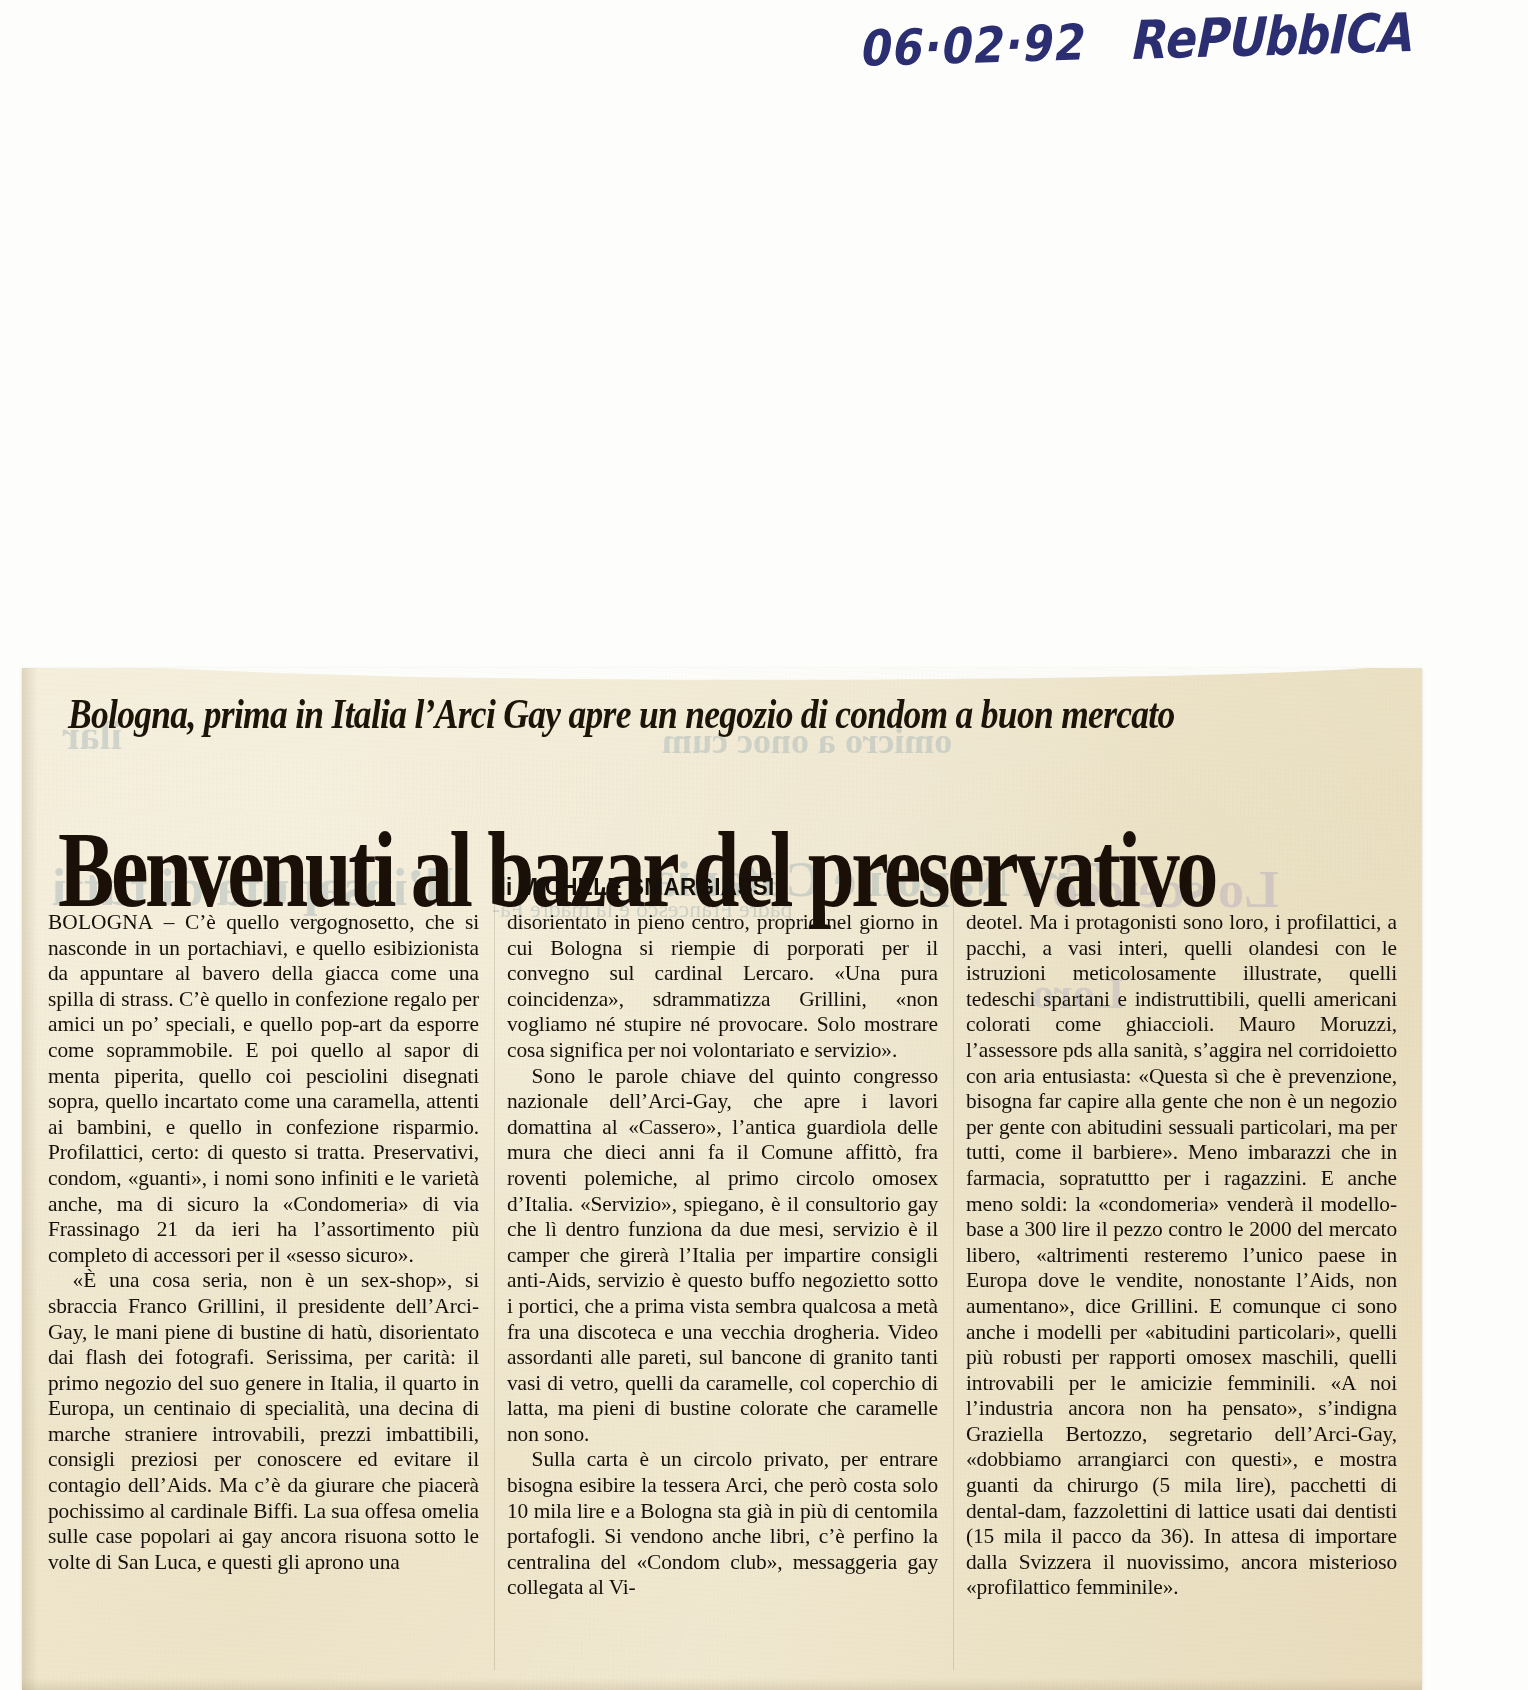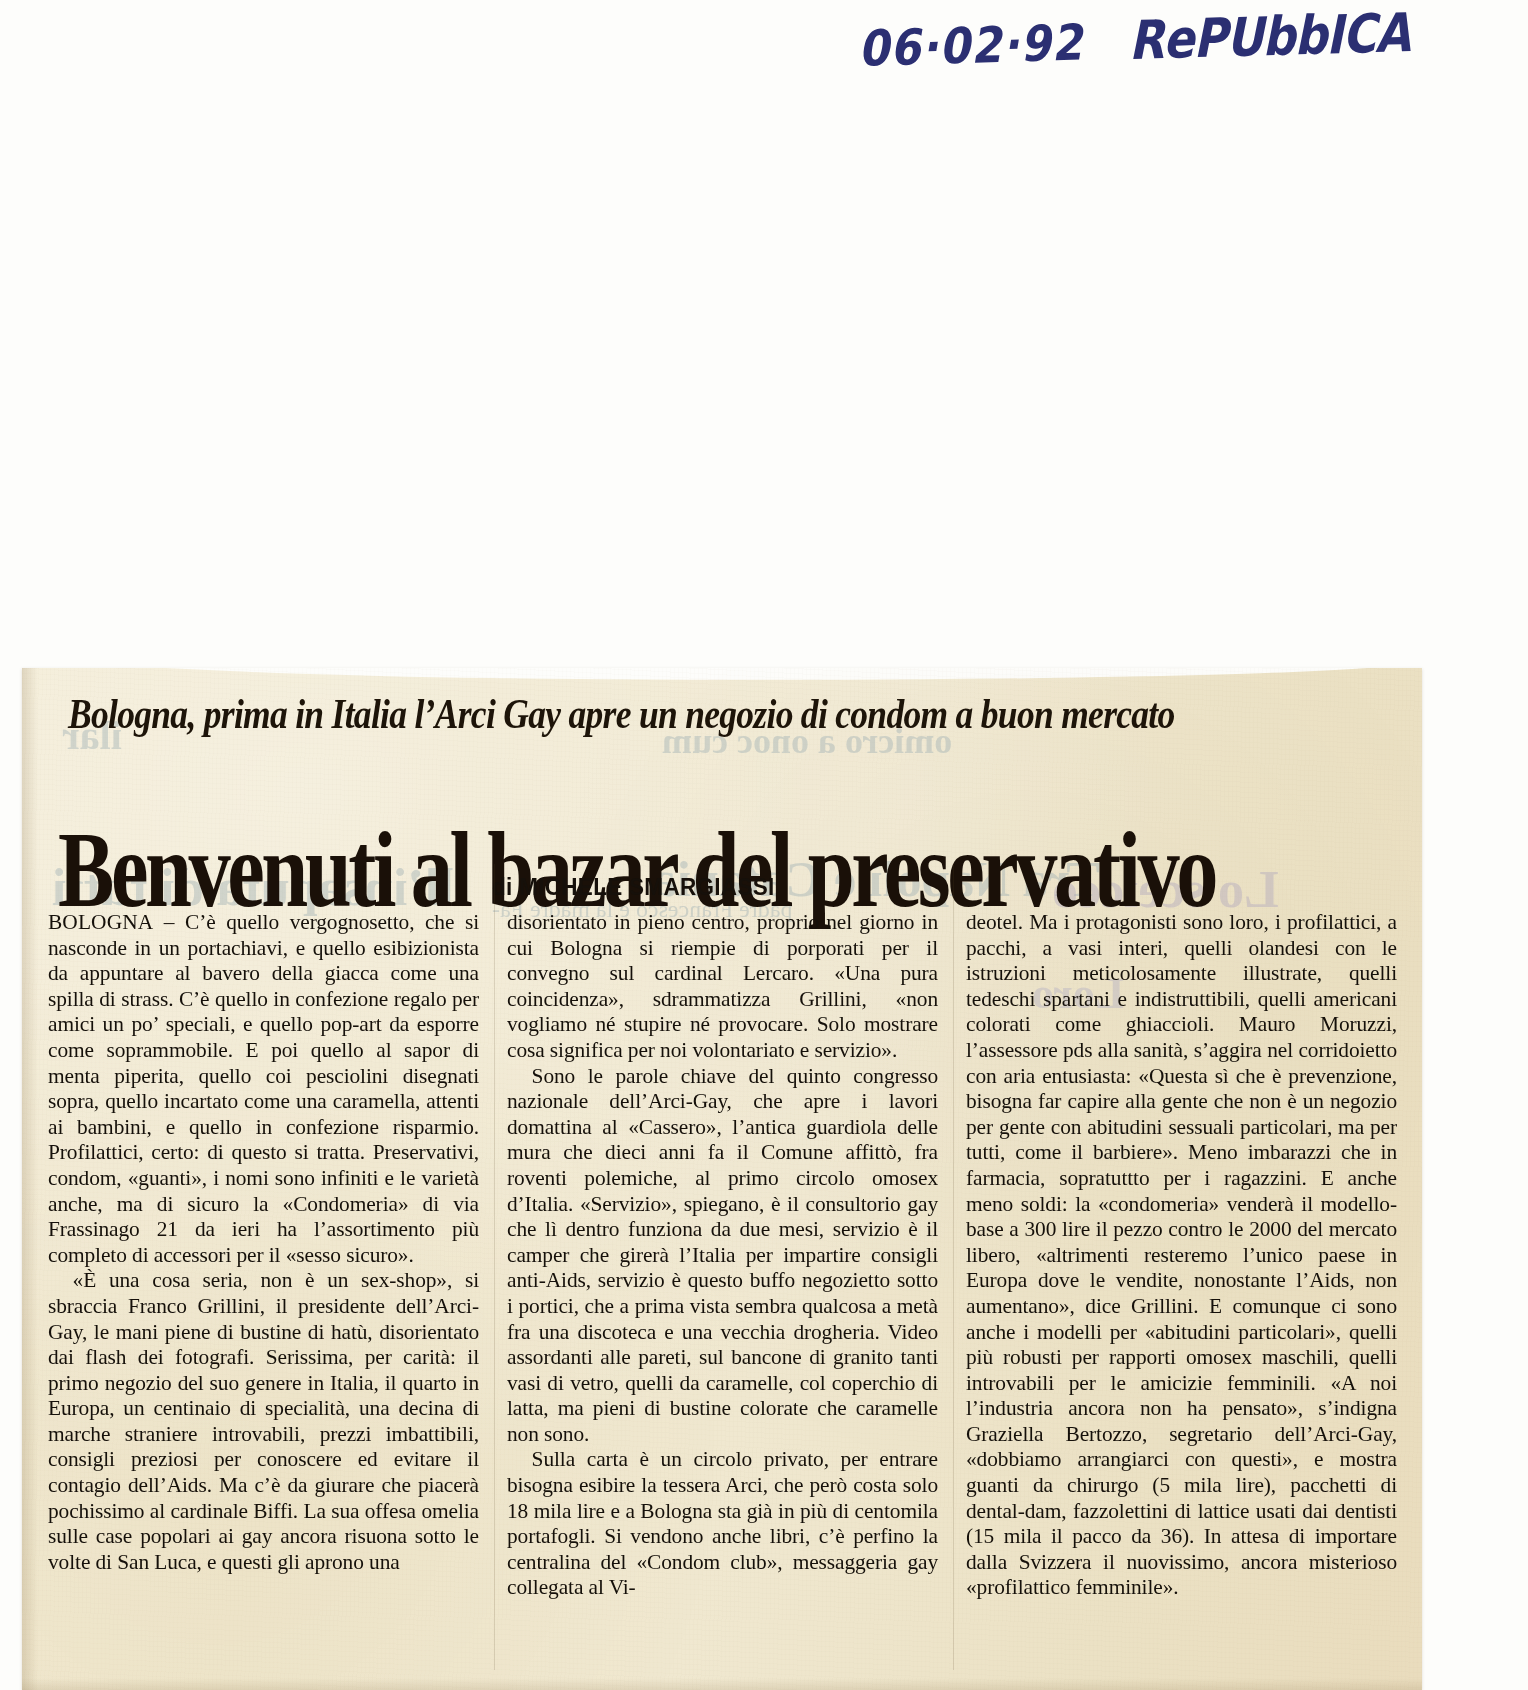--- a/index.html
+++ b/index.html
@@ -246,21 +246,21 @@
   <div class="col-rule" id="rule-2"></div>
 
   <div id="columns">
     <div class="column">
         <p class="lead"><span class="dateline">BOLOGNA</span> – C’è quello vergognosetto, che si nasconde in un portachiavi, e quello esibizionista da appuntare al bavero della giacca come una spilla di strass. C’è quello in confezione regalo per amici un po’ speciali, e quello pop-art da esporre come soprammobile. E poi quello al sapor di menta piperita, quello coi pesciolini disegnati sopra, quello incartato come una caramella, attenti ai bambini, e quello in confezione risparmio. Profilattici, certo: di questo si tratta. Preservativi, <span class="it">condom</span>, «guanti», i nomi sono infiniti e le varietà anche, ma di sicuro la «Condomeria» di via Frassinago 21 da ieri ha l’assortimento più completo di accessori per il «sesso sicuro».</p>
         <p>«È una cosa seria, non è un <span class="it">sex-shop</span>», si sbraccia Franco Grillini, il presidente dell’Arci-Gay, le mani piene di bustine di <span class="it">hatù</span>, disorientato dai flash dei fotografi. Serissima, per carità: il primo negozio del suo genere in Italia, il quarto in Europa, un centinaio di specialità, una decina di marche straniere introvabili, prezzi imbattibili, consigli preziosi per conoscere ed evitare il contagio dell’Aids. Ma c’è da giurare che piacerà pochissimo al cardinale Biffi. La sua offesa omelia sulle case popolari ai gay ancora risuona sotto le volte di San Luca, e questi gli aprono una</p>
       </div>
     <div class="column">
         <p class="cont">disorientato in pieno centro, proprio nel giorno in cui Bologna si riempie di porporati per il convegno sul cardinal Lercaro. «Una pura coincidenza», sdrammatizza Grillini, «non vogliamo né stupire né provocare. Solo mostrare cosa significa per noi volontariato e servizio».</p>
         <p>Sono le parole chiave del quinto congresso nazionale dell’Arci-Gay, che apre i lavori domattina al «Cassero», l’antica guardiola delle mura che dieci anni fa il Comune affittò, fra roventi polemiche, al primo circolo omosex d’Italia. «Servizio», spiegano, è il consultorio gay che lì dentro funziona da due mesi, servizio è il camper che girerà l’Italia per impartire consigli anti-Aids, servizio è questo buffo negozietto sotto i portici, che a prima vista sembra qualcosa a metà fra una discoteca e una vecchia drogheria. Video assordanti alle pareti, sul bancone di granito tanti vasi di vetro, quelli da caramelle, col coperchio di latta, ma pieni di bustine colorate che caramelle non sono.</p>
-        <p>Sulla carta è un circolo privato, per entrare bisogna esibire la tessera Arci, che però costa solo 18 mila lire e a Bologna sta già in più di centomila portafogli. Si vendono anche libri, c’è perfino la centralina del «Condom club», messaggeria gay collegata al Vi-</p>
+        <p>Sulla carta è un circolo privato, per entrare bisogna esibire la tessera Arci, che però costa solo 10 mila lire e a Bologna sta già in più di centomila portafogli. Si vendono anche libri, c’è perfino la centralina del «Condom club», messaggeria gay collegata al Vi-</p>
       </div>
     <div class="column">
         <p class="cont">deotel. Ma i protagonisti sono loro, i profilattici, a pacchi, a vasi interi, quelli olandesi con le istruzioni meticolosamente illustrate, quelli tedeschi spartani e indistruttibili, quelli americani colorati come ghiaccioli. Mauro Moruzzi, l’assessore pds alla sanità, s’aggira nel corridoietto con aria entusiasta: «Questa sì che è prevenzione, bisogna far capire alla gente che non è un negozio per gente con abitudini sessuali particolari, ma per tutti, come il barbiere». Meno imbarazzi che in farmacia, sopratuttto per i ragazzini. E anche meno soldi: la «condomeria» venderà il modello-base a 300 lire il pezzo contro le 2000 del mercato libero, «altrimenti resteremo l’unico paese in Europa dove le vendite, nonostante l’Aids, non aumentano», dice Grillini. E comunque ci sono anche i modelli per «abitudini particolari», quelli più robusti per rapporti omosex maschili, quelli introvabili per le amicizie femminili. «A noi l’industria ancora non ha pensato», s’indigna Graziella Bertozzo, segretario dell’Arci-Gay, «dobbiamo arrangiarci con questi», e mostra guanti da chirurgo (5 mila lire), pacchetti di <span class="it">dental-dam</span>, fazzolettini di lattice usati dai dentisti (15 mila il pacco da 36). In attesa di importare dalla Svizzera il nuovissimo, ancora misterioso «profilattico femminile».</p>
       </div>
   </div>
 
   <div id="edge-shade-left"></div>
   <div id="edge-shade-bottom"></div>
 </article>
 

